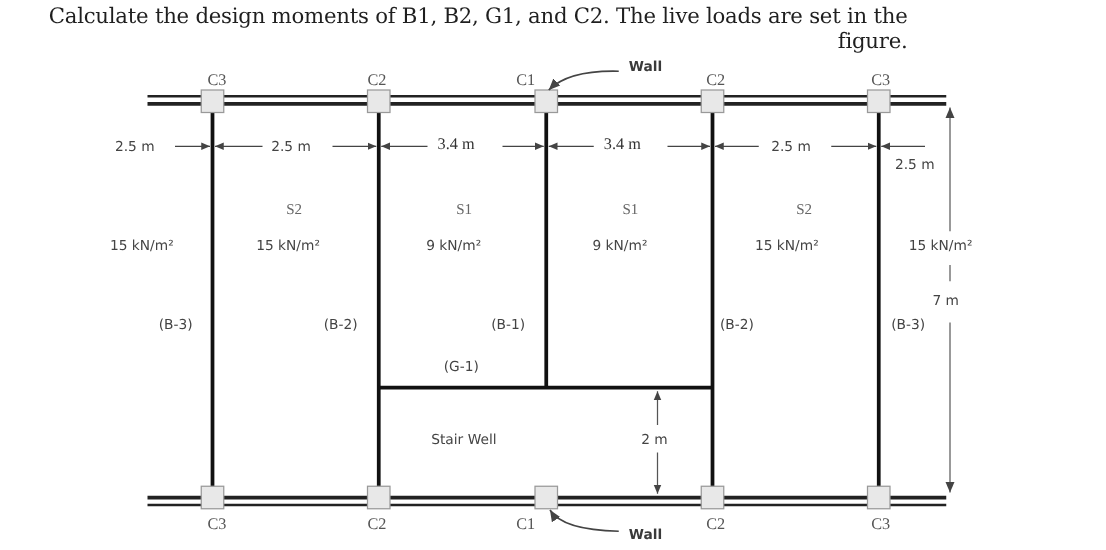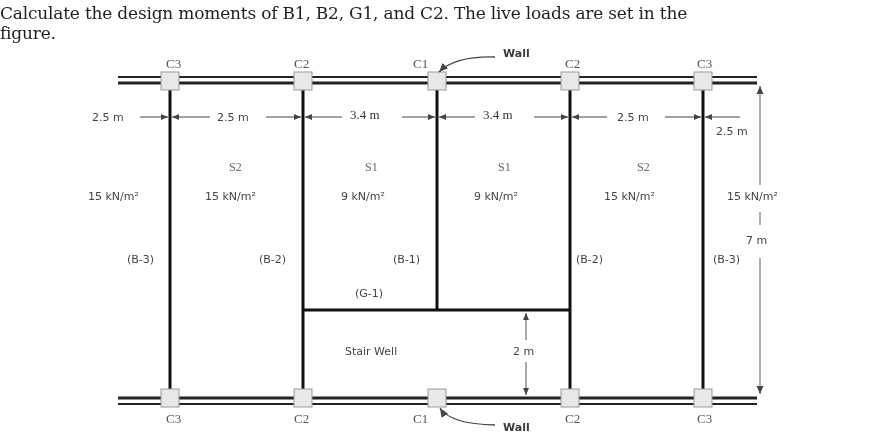--- a/index.html
+++ b/index.html
@@ -1,18 +1,18 @@
 <!DOCTYPE html>
 <html><head>
 <meta charset="utf-8">
 <style>
   html, body { margin: 0; padding: 0; background: #ffffff; }
   body { width: 885px; height: 440px; position: relative; overflow: hidden; }
   .question {
-    position: absolute; left: 0; top: 3px; width: 726px; text-align: left;
+    position: absolute; left: 0; top: 3px; width: 726px; text-align: right;
     font-family: "DejaVu Serif", "Liberation Serif", serif;
     font-size: 17px; color: #1f1f1f; letter-spacing: -0.2px;
   }
   svg { position: absolute; left: 0; top: 0; }
   .lbl { font-family: "DejaVu Sans", "Liberation Sans", sans-serif; fill: #444; font-size: 11px; }
   .lblb { font-family: "DejaVu Sans", "Liberation Sans", sans-serif; fill: #3a3a3a; font-size: 11px; font-weight: bold; }
   .col { font-family: "Liberation Serif", "DejaVu Serif", serif; fill: #555; font-size: 13px; }
   .slab { font-family: "Liberation Serif", "DejaVu Serif", serif; fill: #666; font-size: 12px; }
   .dimser { font-family: "Liberation Serif", "DejaVu Serif", serif; fill: #333; font-size: 13px; }
 </style>

